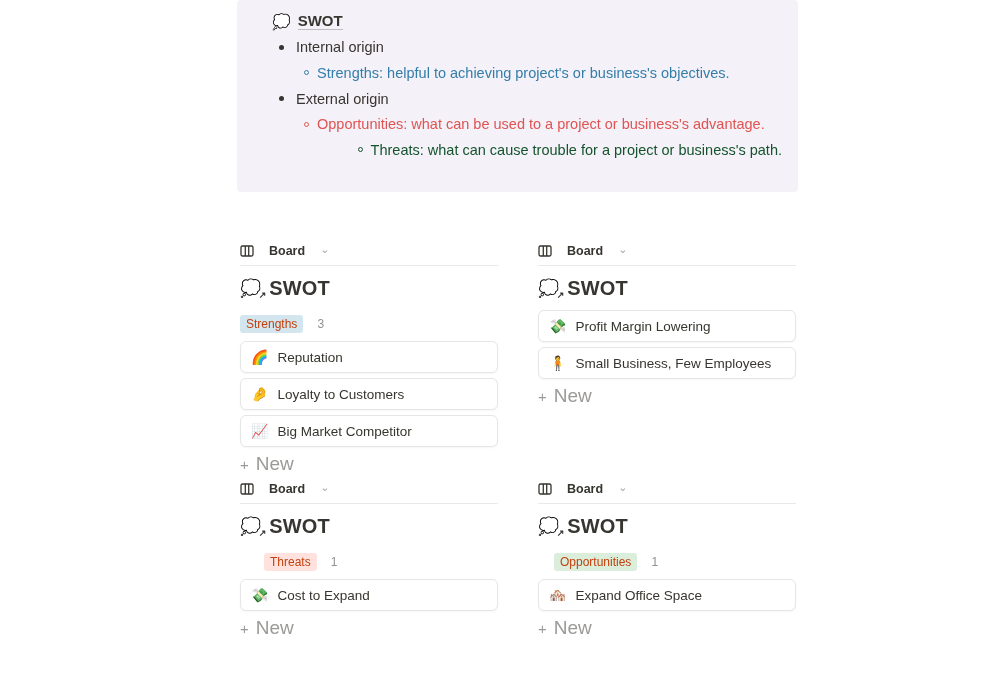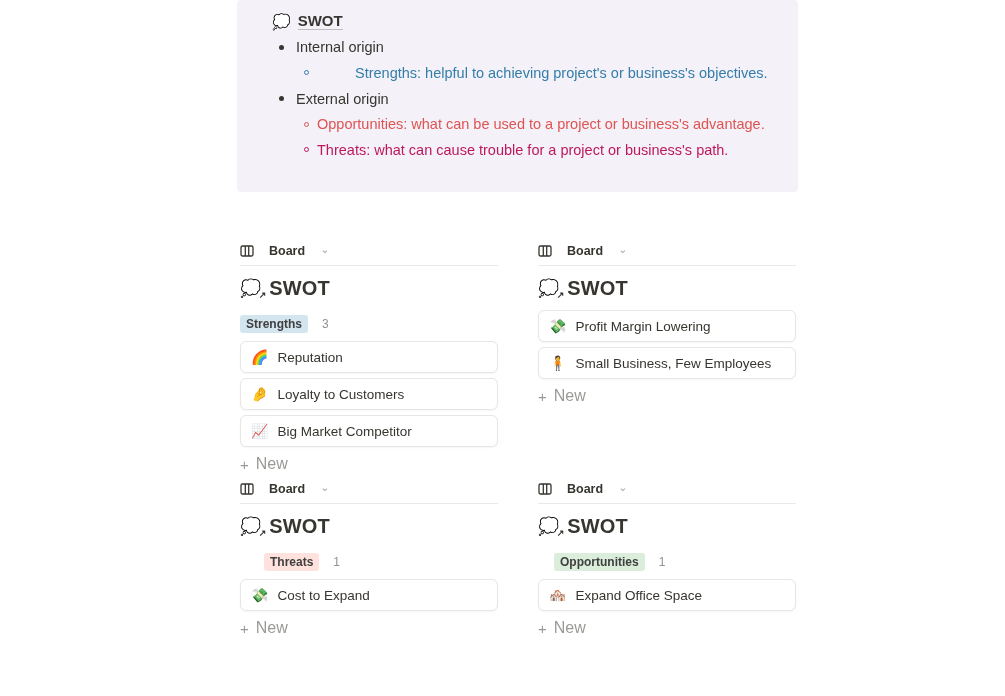--- a/index.html
+++ b/index.html
@@ -27,24 +27,24 @@
   .callout-title { display:flex; align-items:center; height:26px; gap:7px; }
   .callout-title .emoji { font-size:15px; line-height:1; filter:grayscale(1); }
   .page-link {
     font-size:15px; font-weight:700; color:#37352f; text-decoration:none;
     border-bottom:1px solid rgba(55,53,47,.28); cursor:pointer;
   }
   .row-l1 { display:flex; align-items:center; height:26px; padding-left:7px; font-size:14.5px; }
   .row-l1 .dot { width:5px; height:5px; border-radius:50%; background:#37352f; margin-right:12px; flex:0 0 auto; }
   .row-l2 { display:flex; align-items:center; height:25.5px; padding-left:32px; font-size:14.5px; }
   .row-l2 .circle { width:5px; height:5px; border:1.5px solid currentColor; border-radius:50%; margin-right:8px; flex:0 0 auto; }
-  .c-blue   { color:#337ea9;gap:38px; }
+  .c-blue   { color:#337ea9; }
   .c-yellow { color:#cb912f; }
   .c-red    { color:#df5452; }
-  .c-green  { color:#be185d; }
+  .c-green  { color:#14532d;justify-content:flex-end; }
 
   
   .board { position:absolute; width:258px; }
   .board.tl { left:240px; top:242px; }
   .board.tr { left:538px; top:242px; }
   .board.bl { left:240px; top:480px; }
   .board.br { left:538px; top:480px; }
 
   .board-header { display:flex; align-items:center; height:17px; gap:15px; cursor:pointer; }
   .board-header .bicon { display:flex; color:#37352f; }
@@ -56,41 +56,41 @@
   .db-icon { position:relative; font-size:17px; line-height:1; filter:grayscale(1); }
   .db-icon .link-arrow {
     position:absolute; right:-5px; bottom:-3px; font-size:9px; font-weight:700;
     color:#37352f; filter:none;
     text-shadow:-1px -1px 0 #fff, 1px -1px 0 #fff, -1px 1px 0 #fff, 1px 1px 0 #fff;
   }
   .board-title .ttext { font-size:20px; font-weight:700; letter-spacing:.2px; }
 
   .group-row { display:flex; align-items:center; margin-top:13px; height:18px; }
   .badge {
-    font-size:12px; font-weight:700; color:#404040;
+    font-size:12px; font-weight:400; color:#c2410c;
     padding:2px 6px; border-radius:3px; line-height:1.2; cursor:pointer;
   }
   .badge-blue   { background:#d3e5ef; }
   .badge-yellow { background:#fdecc8; }
   .badge-red    { background:#ffe2dd;margin-left:24px; }
   .badge-green  { background:#dbeddb;margin-left:16px; }
   .gcount { font-size:12px; color:#91918e; margin-left:14px; }
 
   .cards { margin-top:8px; }
   .card {
     display:flex; align-items:center; height:32px; background:#fff;
     border:1px solid #e6e6e4; border-radius:6px; padding:0 10px; margin-bottom:5px;
     box-shadow:0 1px 2px rgba(15,15,15,.04); cursor:pointer;
   }
   .card .cicon { font-size:14px; margin-right:9px; line-height:1; }
   .card .ctitle { font-size:13.5px; font-weight:500; color:#37352f; }
 
   .new-row { display:flex; align-items:center; gap:7px; height:18px; margin-top:8px; color:#9b9a97; cursor:pointer; }
   .new-row .plus { font-size:15px; line-height:1; }
-  .new-row .nlabel { font-size:16px; }
+  .new-row .nlabel { font-size:19px; }
 </style>
 </head>
 <body>
 
 <div class="embed-strip">
   <span class="seg1"></span>
   <span class="seg2"></span>
   <span class="seg3"></span>
 </div>
 

